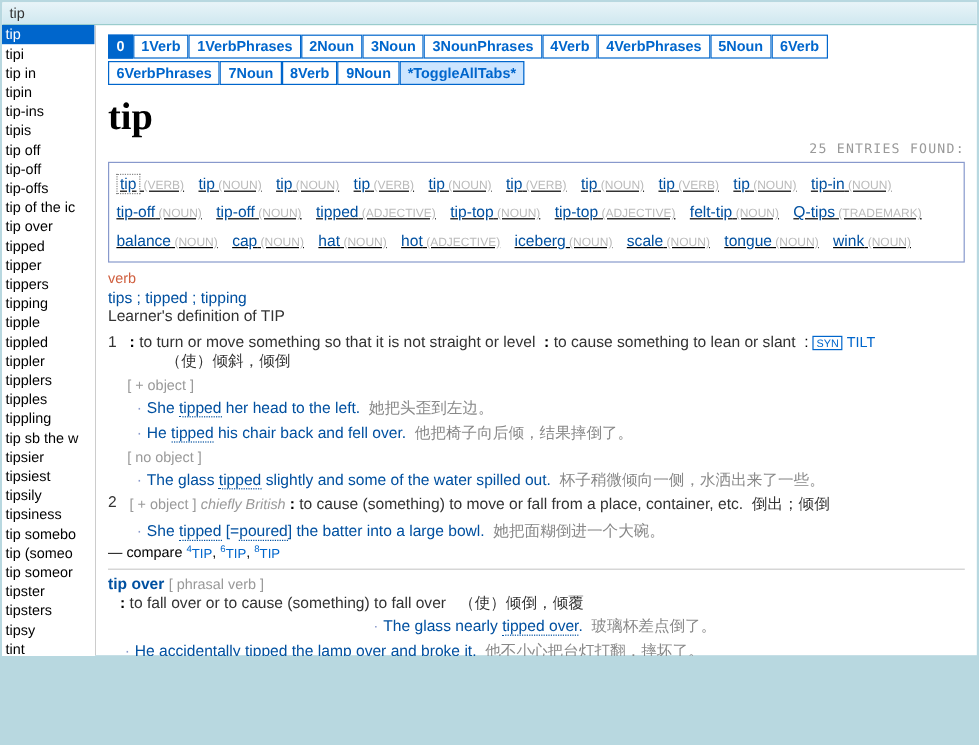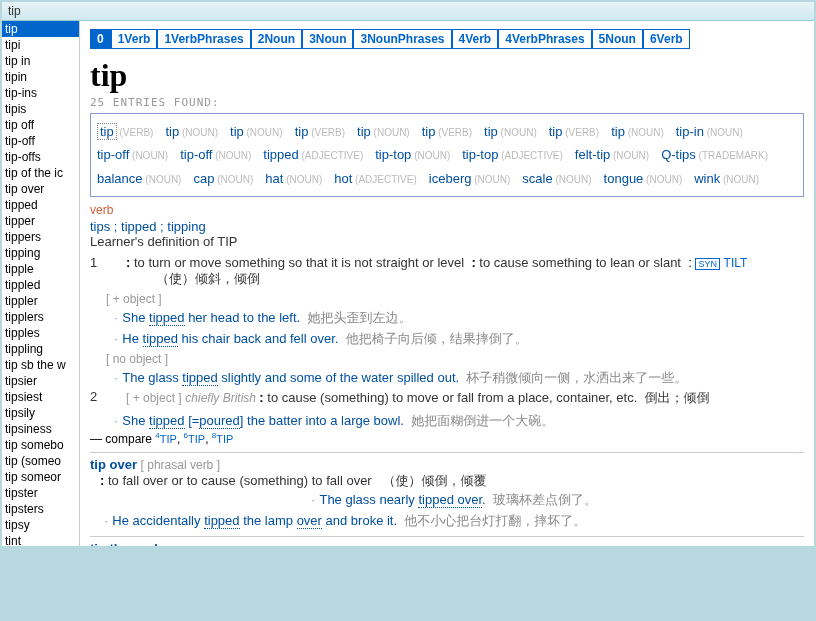--- a/index.html
+++ b/index.html
@@ -16,32 +16,32 @@
 .content { flex: 1; overflow-y: scroll; padding: 8px 10px 8px 10px; position: relative; }
 .content::-webkit-scrollbar { width: 16px; }
 .content::-webkit-scrollbar-track { background: #f0f0f0; }
 .content::-webkit-scrollbar-thumb { background: #c0c0c0; border: 1px solid #a0a0a0; }
 .tabs { margin-bottom: 4px; }
 .tab-row { display: flex; flex-wrap: wrap; gap: 0; }
 .tab { border: 1px solid #0066cc; padding: 2px 6px; font-size: 12px; font-weight: bold; color: #0066cc; background: #fff; cursor: pointer; margin: 0 0 2px 0; }
 .tab.active { background: #0066cc; color: #fff; }
 .tab.toggle { background: #cce5ff; }
 .headword { font-family: Georgia, serif; font-size: 32px; font-weight: bold; margin: 6px 0 2px 0; }
-.entries-found { color: #999; font-size: 11px; font-family: monospace; letter-spacing: 1px; margin-bottom: 4px; }
+.entries-found { color: #999; font-size: 11px; font-family: monospace; letter-spacing: 1px; margin-bottom: 4px; text-align: right; }
 .entry-cloud { border: 1px solid #89c; padding: 6px; margin-bottom: 6px; line-height: 1.8; }
-.cloud-item { display: inline-block; margin-right: 12px; white-space: nowrap; }
+.cloud-item { display: inline-block; margin-right: 12px; white-space: nowrap; text-decoration: underline; }
 .cloud-word { color: #0050a0; }
 .cloud-word.boxed { border: 1px dotted #888; padding: 0 2px; }
 .cloud-pos { color: #bbb; font-size: 10px; }
 .pos-label { color: #d06040; font-size: 12px; margin: 4px 0 2px 0; }
 .forms { color: #0050a0; margin-bottom: 0; }
 .def-head { color: #333; margin-bottom: 6px; }
 .sense { display: flex; margin-bottom: 4px; }
 .sense-num { width: 18px; color: #333; }
-.sense-body { flex: 1; margin-left: 18px; }
+.sense-body { flex: 1; }
 .colon { font-weight: bold; }
 .def-text { color: #333; }
 .syn-badge { display: inline-block; border: 1px solid #0066cc; color: #0066cc; font-size: 9px; padding: 0 2px; vertical-align: middle; }
 .syn-word { color: #0066cc; font-size: 12px; }
 .gram { color: #999; font-size: 12px; margin: 2px 0 2px 16px; }
 .example { color: #0050a0; margin-left: 24px; line-height: 1.6; }
 .example .bullet { color: #89c; margin-right: 4px; }
 .tipword { border-bottom: 1px dotted #0050a0; }
 .trans { color: #888; }
 .label-box { color: #999; font-size: 12px; }
@@ -103,20 +103,27 @@
             <div class="tab">1Verb</div>
             <div class="tab">1VerbPhrases</div>
             <div class="tab">2Noun</div>
             <div class="tab">3Noun</div>
             <div class="tab">3NounPhrases</div>
             <div class="tab">4Verb</div>
             <div class="tab">4VerbPhrases</div>
             <div class="tab">5Noun</div>
             <div class="tab">6Verb</div>
           </div>
+        <div class="tab-row" id="tabrow2">
+            <div class="tab">6VerbPhrases</div>
+            <div class="tab">7Noun</div>
+            <div class="tab">8Verb</div>
+            <div class="tab">9Noun</div>
+            <div class="tab toggle">*ToggleAllTabs*</div>
+          </div>
       </div>
 
       <div class="headword">tip</div>
       <div class="entries-found">25 ENTRIES FOUND:</div>
 
       <div class="entry-cloud" id="cloud"><span class="cloud-item"><span class="cloud-word boxed">tip</span><span class="cloud-pos"> (VERB)</span></span><span class="cloud-item"><span class="cloud-word">tip</span><span class="cloud-pos"> (NOUN)</span></span><span class="cloud-item"><span class="cloud-word">tip</span><span class="cloud-pos"> (NOUN)</span></span><span class="cloud-item"><span class="cloud-word">tip</span><span class="cloud-pos"> (VERB)</span></span><span class="cloud-item"><span class="cloud-word">tip</span><span class="cloud-pos"> (NOUN)</span></span><span class="cloud-item"><span class="cloud-word">tip</span><span class="cloud-pos"> (VERB)</span></span><span class="cloud-item"><span class="cloud-word">tip</span><span class="cloud-pos"> (NOUN)</span></span><span class="cloud-item"><span class="cloud-word">tip</span><span class="cloud-pos"> (VERB)</span></span><span class="cloud-item"><span class="cloud-word">tip</span><span class="cloud-pos"> (NOUN)</span></span><span class="cloud-item"><span class="cloud-word">tip-in</span><span class="cloud-pos"> (NOUN)</span></span><span class="cloud-item"><span class="cloud-word">tip-off</span><span class="cloud-pos"> (NOUN)</span></span><span class="cloud-item"><span class="cloud-word">tip-off</span><span class="cloud-pos"> (NOUN)</span></span><span class="cloud-item"><span class="cloud-word">tipped</span><span class="cloud-pos"> (ADJECTIVE)</span></span><span class="cloud-item"><span class="cloud-word">tip-top</span><span class="cloud-pos"> (NOUN)</span></span><span class="cloud-item"><span class="cloud-word">tip-top</span><span class="cloud-pos"> (ADJECTIVE)</span></span><span class="cloud-item"><span class="cloud-word">felt-tip</span><span class="cloud-pos"> (NOUN)</span></span><span class="cloud-item"><span class="cloud-word">Q-tips</span><span class="cloud-pos"> (TRADEMARK)</span></span><span class="cloud-item"><span class="cloud-word">balance</span><span class="cloud-pos"> (NOUN)</span></span><span class="cloud-item"><span class="cloud-word">cap</span><span class="cloud-pos"> (NOUN)</span></span><span class="cloud-item"><span class="cloud-word">hat</span><span class="cloud-pos"> (NOUN)</span></span><span class="cloud-item"><span class="cloud-word">hot</span><span class="cloud-pos"> (ADJECTIVE)</span></span><span class="cloud-item"><span class="cloud-word">iceberg</span><span class="cloud-pos"> (NOUN)</span></span><span class="cloud-item"><span class="cloud-word">scale</span><span class="cloud-pos"> (NOUN)</span></span><span class="cloud-item"><span class="cloud-word">tongue</span><span class="cloud-pos"> (NOUN)</span></span><span class="cloud-item"><span class="cloud-word">wink</span><span class="cloud-pos"> (NOUN)</span></span></div>
 
       <div class="pos-label">verb</div>
       <div class="forms">tips ; tipped ; tipping</div>
       <div class="def-head">Learner's definition of TIP</div>

